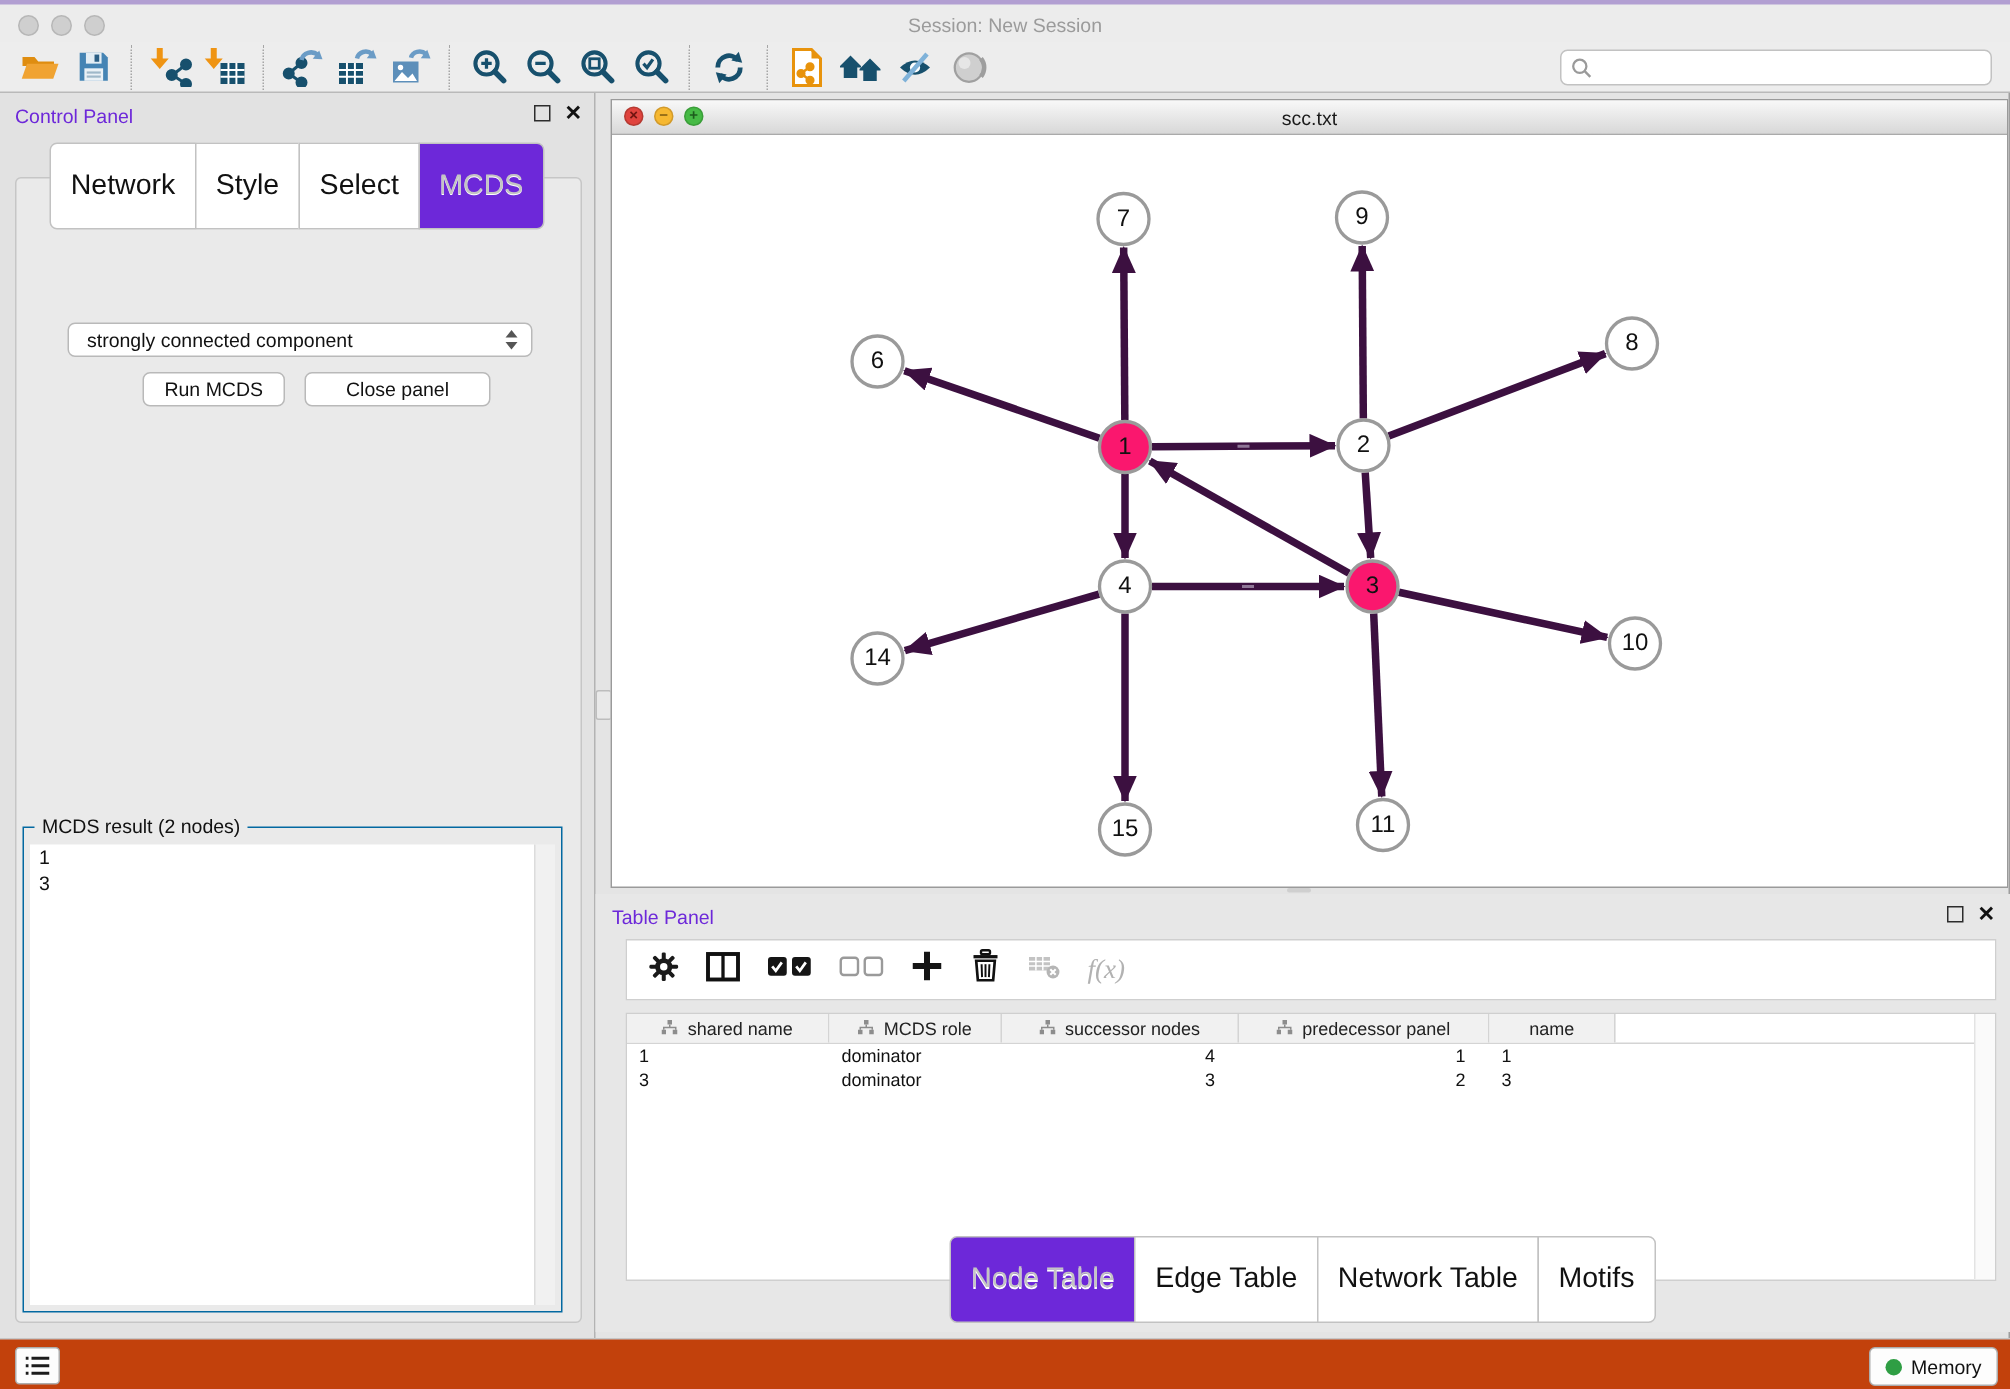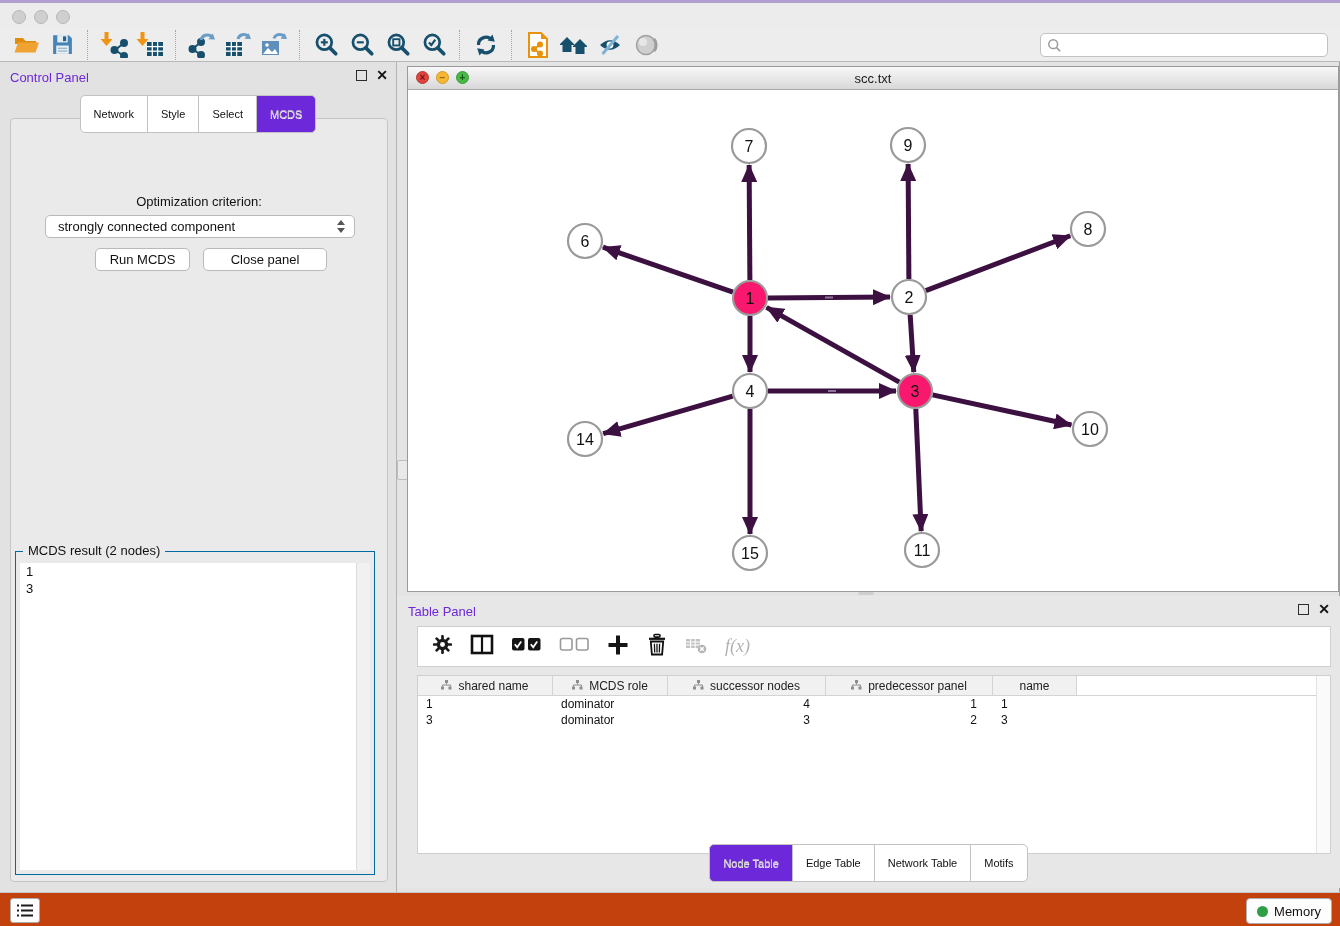--- a/index.html
+++ b/index.html
@@ -26,21 +26,21 @@
 
   
   #control-panel{position:absolute;left:0;top:62px;width:396px;height:830px;background:#e2e2e2;
                  border-right:1px solid #b3b3b3;}
   .panel-head{position:relative;height:30px;}
   .panel-head .ptitle{position:absolute;left:10px;top:8px;font-size:13px;color:#6d28d9;}
   .panel-icons{position:absolute;right:8px;top:7px;display:flex;gap:9px;align-items:center;}
   .float-ic{width:9px;height:9px;border:1.5px solid #2c2c2c;display:inline-block;}
   .close-ic{font-size:14px;font-weight:700;color:#111;line-height:12px;}
   #cp-tabs{position:absolute;left:0;right:0;top:33px;display:flex;justify-content:center;z-index:2;}
-  .seg-tab{height:20px;line-height:20px;padding:8px 13px;font-size:11px;background:#fff;color:#111;
+  .seg-tab{height:20px;line-height:20px;padding:18px 13px;font-size:19px;background:#fff;color:#111;
            border:1px solid #c2c2c2;margin-left:-1px;white-space:nowrap;}
   .seg-tab:first-child{border-top-left-radius:5px;border-bottom-left-radius:5px;margin-left:0;}
   .seg-tab:last-child{border-top-right-radius:5px;border-bottom-right-radius:5px;}
   .seg-tab.active{background:#6d28d9;color:#c4c4c4;text-shadow:0 1px 0 #fff;}
   #cp-inner{position:absolute;left:10px;right:8px;top:56px;bottom:10px;background:#eaeaea;
             border:1px solid #c6c6c6;border-radius:4px;}
   #opt-label{position:absolute;left:0;right:0;top:75px;text-align:center;font-size:13px;color:#111;}
   #criterion-select{position:absolute;left:34px;top:96px;width:310px;height:23px;background:#fff;
              border:1px solid #b9b9b9;border-radius:5px;font-size:13px;color:#111;display:flex;align-items:center;
              padding-left:12px;box-sizing:border-box;}
@@ -104,20 +104,21 @@
 <body>
 
 <div id="app">
 
   <div id="titlebar">
     <div class="tl-dots">
       <div class="tl-dot"></div>
       <div class="tl-dot"></div>
       <div class="tl-dot"></div>
     </div>
+    <div id="win-title">Session: New Session</div>
   </div>
 
   <div id="toolbar">
     <div class="tbtn">
       <svg width="27" height="25" viewBox="0 0 27 25">
         <path d="M2 6 L10 6 L12.5 9 L23 9 L23 12 L2 12 Z" fill="#df8d10"></path>
         <path d="M1.5 20.5 L5 10.5 H26 L22.5 20.5 Z" fill="#f0a332"></path>
       </svg>
     </div>
     <div class="tbtn">
@@ -281,21 +282,20 @@
         <span class="close-ic">✕</span>
       </span>
     </div>
     <div id="cp-tabs">
         <div class="seg-tab">Network</div>
         <div class="seg-tab">Style</div>
         <div class="seg-tab">Select</div>
         <div class="seg-tab active">MCDS</div>
       </div>
     <div id="cp-inner">
-      <div id="opt-label">Optimization criterion:</div>
       <div id="criterion-select">
         <span>strongly connected component</span>
         <span class="stepper">
           <span class="tri-up"></span>
             <span class="tri-dn"></span>
         </span>
       </div>
       <div class="cp-btn" id="run-btn">Run MCDS</div>
       <div class="cp-btn" id="closepanel-btn">Close panel</div>
       <div id="result-box">

